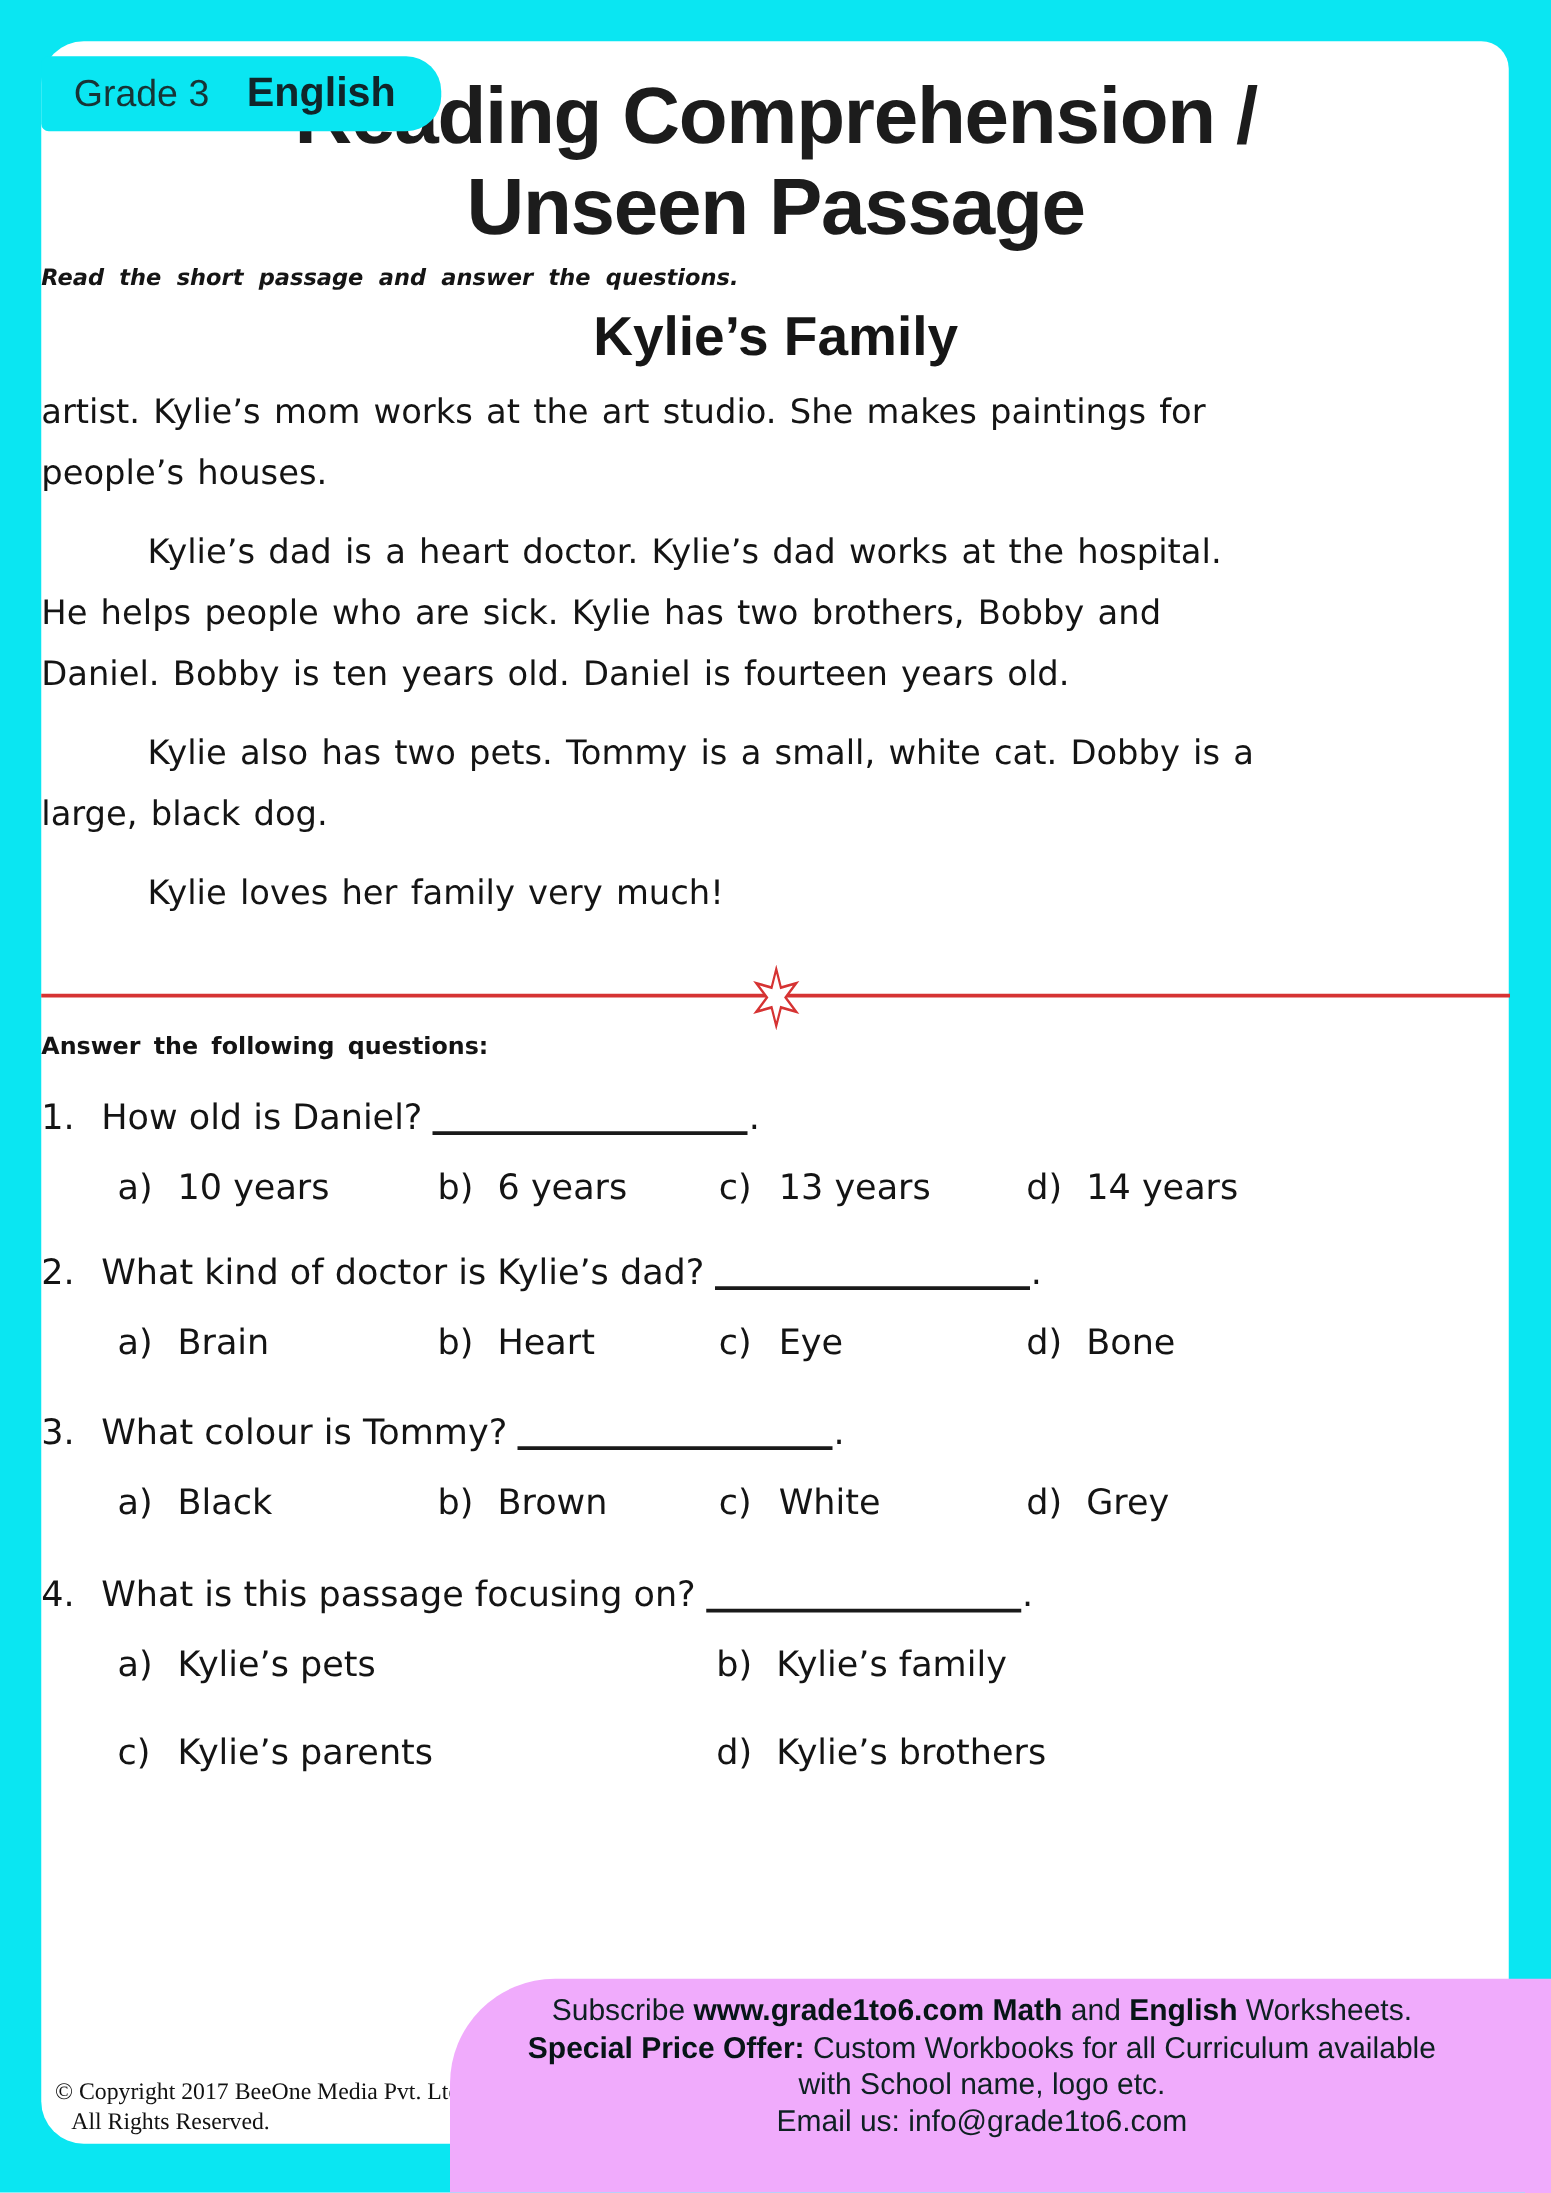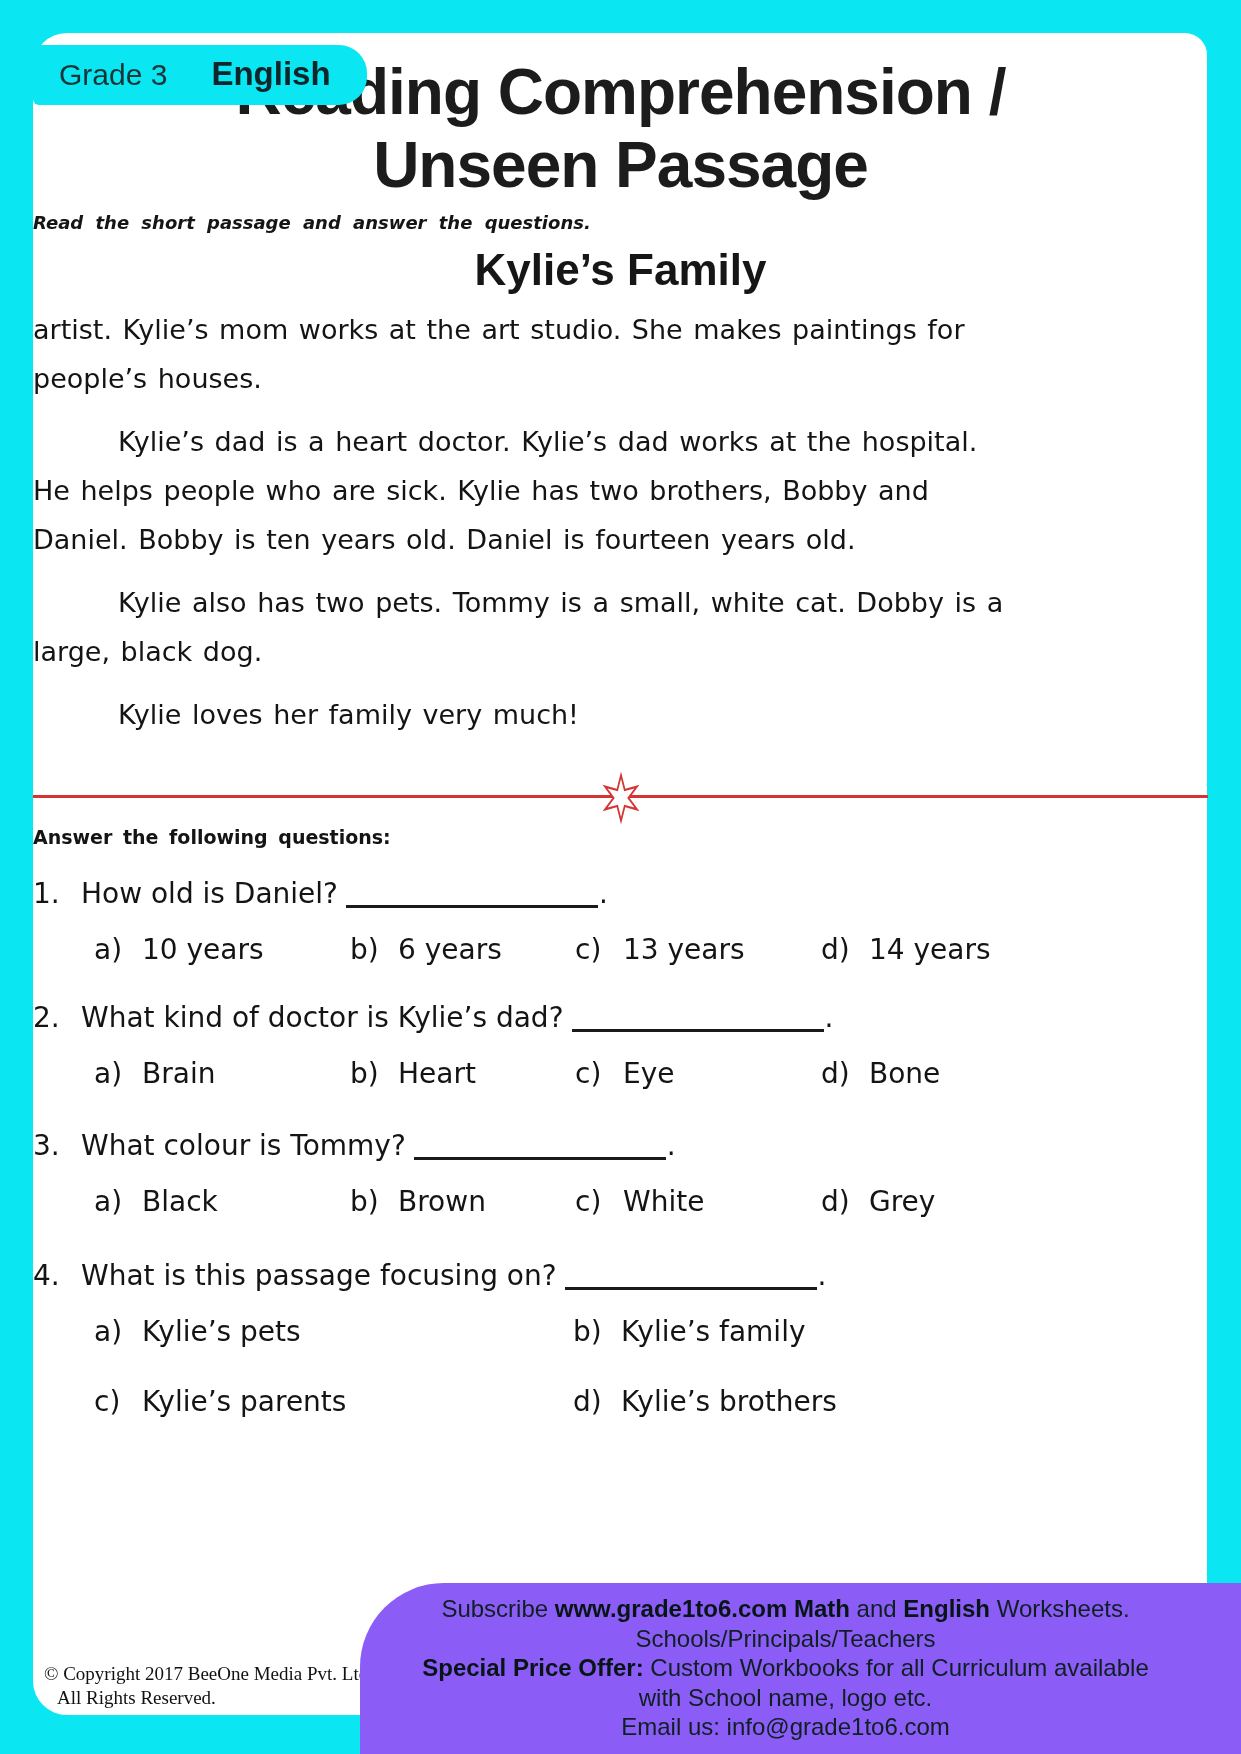--- a/index.html
+++ b/index.html
@@ -8,21 +8,21 @@
     background:#0AE6F2; overflow:hidden;
     font-family:"DejaVu Sans", sans-serif; color:#141414;
   }
   .white-page {
     position:absolute; left:33px; top:33px; width:1174px; height:1682px;
     background:#ffffff; border-radius:34px 22px 0 34px;
   }
   .badge {
     position:absolute; left:33px; top:45px; z-index:3;
     background:#0AE6F2; border-radius:6px 28px 28px 6px;
-    display:inline-flex; align-items:baseline; gap:44px;
+    display:inline-flex; align-items:baseline; gap:30px;
     padding:10px 36px 12px 26px;
   }
   .badge .grade { font-size:30px; font-weight:400; color:#173436; font-family:"Liberation Sans", sans-serif; }
   .badge .subject { font-size:33px; font-weight:700; color:#10262a; font-family:"Liberation Sans", sans-serif; }
 
   .content { position:relative; z-index:2; padding:56px 33px 0 33px; }
 
   .main-title {
     text-align:center; font-family:"Liberation Sans", sans-serif;
     font-weight:700; font-size:64px; line-height:1.14; letter-spacing:-1px; color:#1c1c1c;
@@ -55,21 +55,21 @@
     align-self:flex-end; margin:0 1px 6px 8px; height:0;
   }
   .options { margin:18px 0 0 61px; display:grid; font-size:28px; line-height:36px; }
   .options.cols4 { grid-template-columns:256px 225px 246px auto; }
   .options.cols2 { grid-template-columns:479px auto; grid-row-gap:34px; }
   .option { display:flex; gap:18px; align-items:baseline; }
   .opt-label { min-width:30px; }
 
   .footer-banner {
     position:absolute; right:0; bottom:0; z-index:4;
-    width:881px; height:171px; background:#8b5cf6;
+    width:881px; height:171px; background:#f0abfc;
     border-radius:84px 0 0 0;
     padding:11px 70px 0 40px; box-sizing:border-box;
     text-align:center; font-size:24px; line-height:29.5px; color:#0e2022;
     font-family:"Liberation Sans", sans-serif;
   }
   .footer-banner .b { font-weight:700; color:#071517; }
 
   .copyright {
     position:absolute; left:44px; top:1662px; z-index:3;
     font-family:"Liberation Serif", serif; font-size:19px; line-height:24px; color:#111;
@@ -229,21 +229,20 @@
           <span class="opt-label">d)</span>
           <span>Kylie’s brothers</span>
         </div>
     </div>
   </div>
 
 </div>
 
 <div class="footer-banner">
   <div><span>Subscribe </span><span class="b">www.grade1to6.com Math</span><span> and </span><span class="b">English</span><span> Worksheets.</span></div>
-  <div>Schools/Principals/Teachers</div>
   <div><span class="b">Special Price Offer:</span><span> Custom Workbooks for all Curriculum available</span></div>
   <div>with School name, logo etc.</div>
   <div>Email us: info@grade1to6.com</div>
 </div>
 
 <div class="copyright">
   <div>© Copyright 2017 BeeOne Media Pvt. Ltd.</div>
   <div class="l2">All Rights Reserved.</div>
 </div>
 

